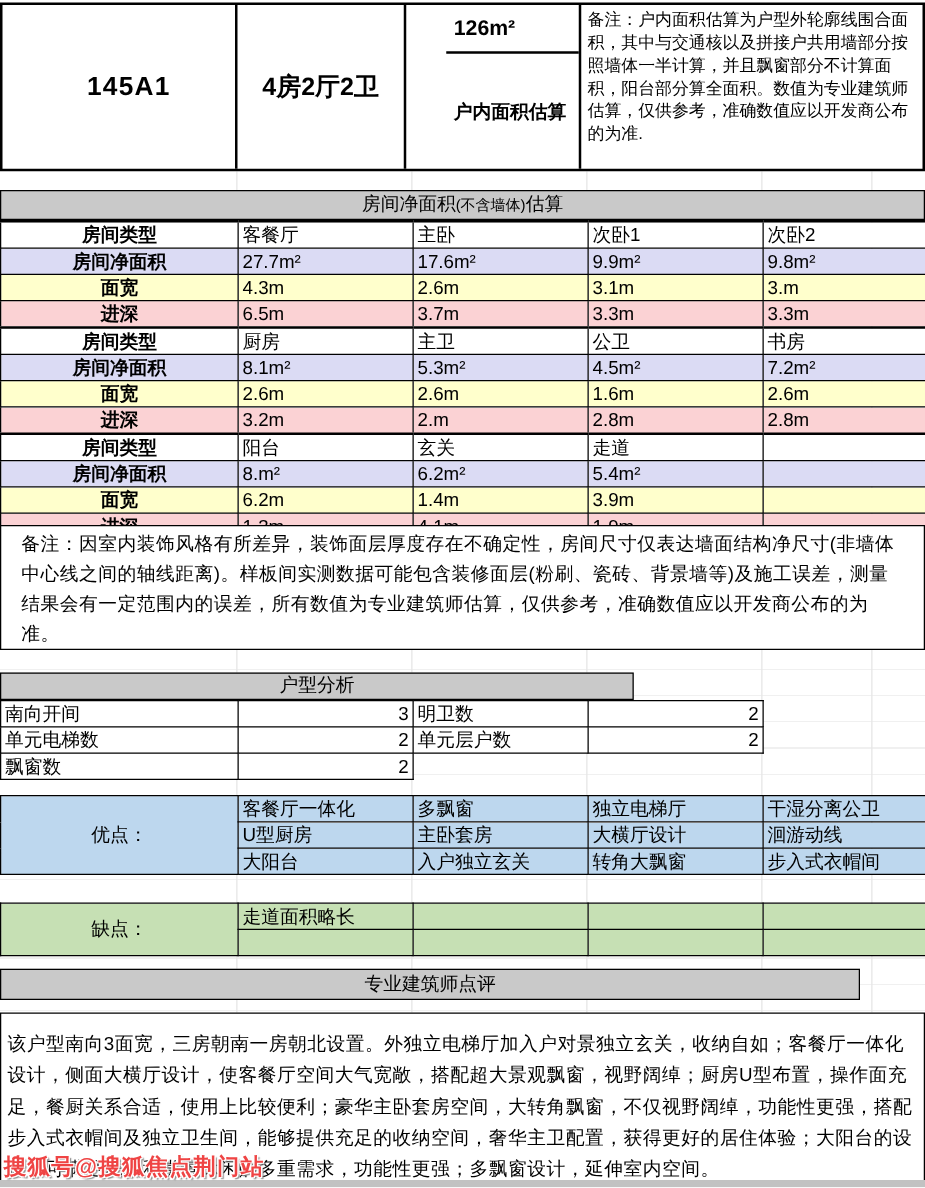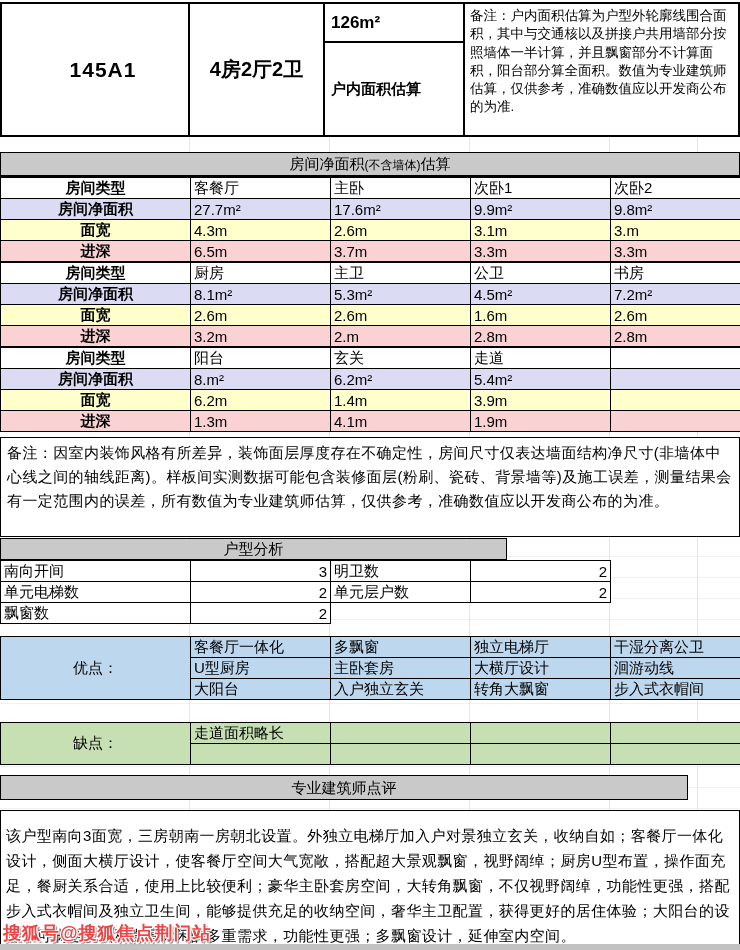--- a/index.html
+++ b/index.html
@@ -11,21 +11,21 @@
            background:repeating-linear-gradient(to bottom, transparent 0, transparent 20px, #F0F0F0 20px, #F0F0F0 21px); }
   .vline { position:absolute; top:137px; bottom:6px; width:1px; background:#E5E5E5; }
 
   
   .top-table { position:absolute; left:0; top:2px; width:740px; height:135px; box-sizing:border-box;
                border:2px solid #000; display:grid; grid-template-columns:188px 135px 140px auto; background:#fff; }
   .tt-cell { box-sizing:border-box; border-right:2px solid #000; }
   .tt-cell.last { border-right:none; }
   .unit-code { display:flex; align-items:center; justify-content:center; font-size:21px; font-weight:bold; letter-spacing:1px;padding-left:16px; }
   .layout-cell { display:flex; align-items:center; justify-content:center; font-size:20px; font-weight:bold; }
-  .area-col { display:flex; flex-direction:column; }
+  .area-col { display:flex; flex-direction:column;margin-left:32px; }
   .area-top { height:39px; box-sizing:border-box; border-bottom:2px solid #000; font-weight:bold; font-size:17px; padding:9px 0 0 6px; }
   .area-bottom { flex:1; display:flex; align-items:center; padding-left:6px; font-weight:bold; font-size:15px; }
   .header-note { padding:3px 4px 0 5px; font-size:13.5px; line-height:18.3px; }
 
   
   .bar { position:absolute; box-sizing:border-box; background:var(--color-titlebar,#C9C9C9);
          border:1px solid #000; text-align:center; font-size:15px; }
   .room-title { left:0; top:152px; width:740px; height:24px; line-height:22px; }
   .room-title .small { font-size:12px; }
   .analysis-title { left:0; top:538px; width:507px; height:22px; line-height:20px; }
@@ -46,22 +46,22 @@
   .analysis-table td.av { text-align:right; }
   .analysis-table td.ghost { border:none; background:transparent; }
 
   .pros-table { left:0; top:636px; width:740px; }
   .pros-table td { background:var(--color-pros,#BDD7EE); }
   .cons-table { left:0; top:722px; width:740px; }
   .cons-table td { background:var(--color-cons,#C6E0B4); }
   .side { text-align:center; }
 
   
-  .note-box { position:absolute; left:0; top:437px; width:740px; height:100px; box-sizing:border-box;
-              border:1px solid #000; padding:3px 6px; font-size:15px; line-height:24px; letter-spacing:.4px; background:#fff; overflow:hidden; }
+  .note-box { position:absolute; left:0; top:420px; width:740px; height:100px; box-sizing:border-box;
+              border:1px solid #000; padding:3px 16px; font-size:15px; line-height:24px; letter-spacing:.4px; background:#fff; overflow:hidden; }
   .review-box { position:absolute; left:0; top:810px; width:740px; height:135px; box-sizing:border-box;
                 border:1px solid #000; padding:12px 5px 3px 5px; font-size:15px; line-height:25px; letter-spacing:.4px;
                 background:#fff; overflow:hidden; }
 
   .watermark { position:absolute; left:3px; top:921px; z-index:6; font-size:18px; font-weight:bold; color:#ef4444;
                letter-spacing:1px;
                text-shadow:-1px -1px 0 #fff, 1px -1px 0 #fff, -1px 1px 0 #fff, 1px 1px 0 #fff, 2px 2px 1px #888; }
   .bottom-strip { position:absolute; left:0; top:944px; width:740px; height:6px; background:var(--color-strip,#C2C2C2); z-index:4; }
 </style>
 </head>

